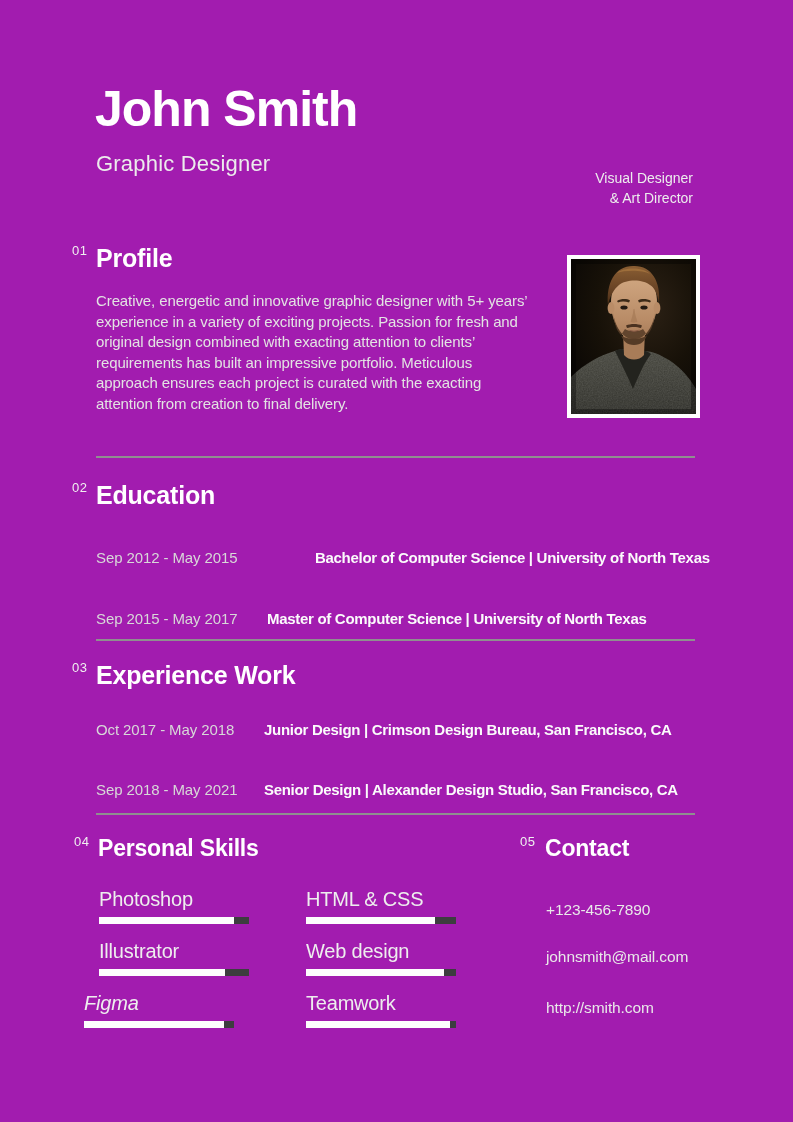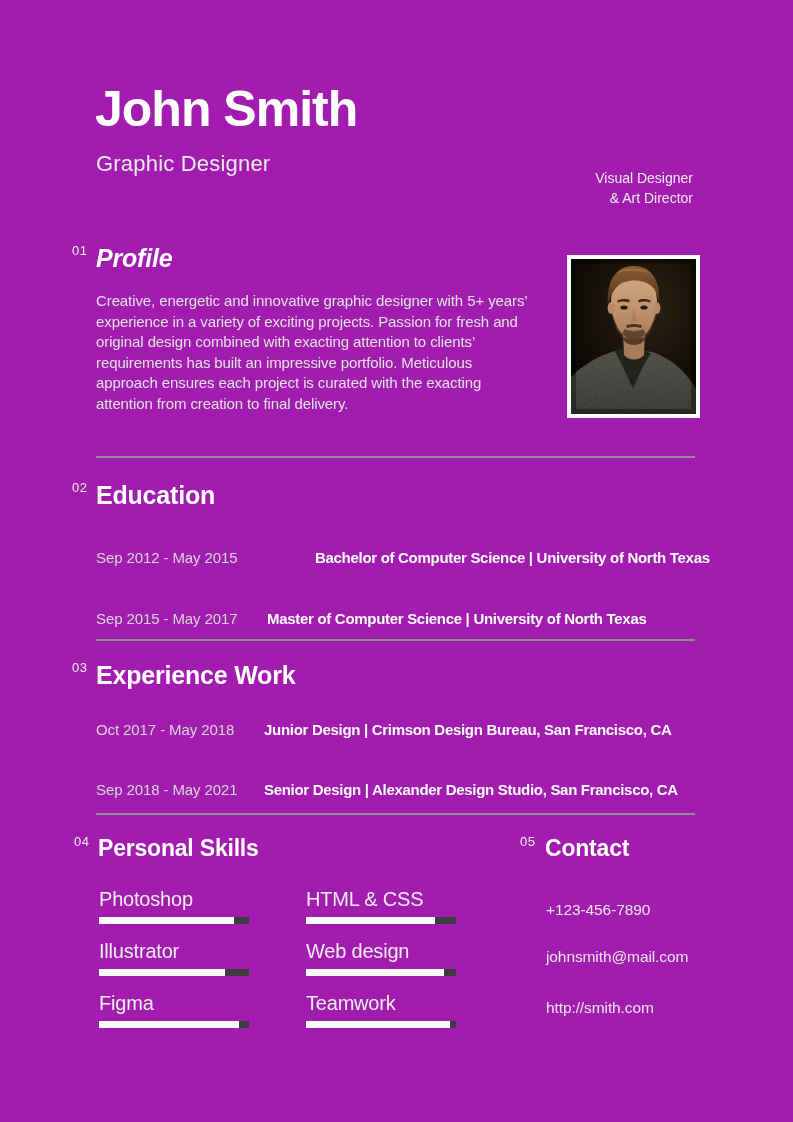--- a/index.html
+++ b/index.html
@@ -73,21 +73,21 @@
 <div class="page">
 
   <div class="abs name">John Smith</div>
   <div class="abs job-title">Graphic Designer</div>
   <div class="abs tagline">
     <div>Visual Designer</div>
     <div>&amp; Art Director</div>
   </div>
 
   <div class="abs sec-num" style="left:72px;top:243px;">01</div>
-  <div class="abs sec-heading" style="left:96px;top:245px;font-style:italic;">Profile</div>
+  <div class="abs sec-heading" style="left:96px;top:245px;">Profile</div>
   <div class="abs profile-body">Creative, energetic and innovative graphic designer with 5+ years’ experience in a variety of exciting projects. Passion for fresh and original design combined with exacting attention to clients’ requirements has built an impressive portfolio. Meticulous approach ensures each project is curated with the exacting attention from creation to final delivery.</div>
 
   <div class="abs photo-frame">
     <svg viewBox="0 0 125 155" xmlns="http://www.w3.org/2000/svg">
       <defs>
         <radialGradient id="bgG" cx="62%" cy="32%" r="75%">
           <stop offset="0%" stop-color="#2c2115"></stop>
           <stop offset="55%" stop-color="#171108"></stop>
           <stop offset="100%" stop-color="#0a0705"></stop>
         </radialGradient>
@@ -174,21 +174,21 @@
     <div class="skill-track">
       <div class="skill-fill" style="width: 90%;"></div>
     </div>
   </div>
   <div class="abs skill" style="left:99px;top:940px;">
     <div class="skill-label">Illustrator</div>
     <div class="skill-track">
       <div class="skill-fill" style="width: 84%;"></div>
     </div>
   </div>
-  <div class="abs skill" style="left:99px;top:992px;">
+  <div class="abs skill" style="left:84px;top:992px;font-style:italic;">
     <div class="skill-label">Figma</div>
     <div class="skill-track">
       <div class="skill-fill" style="width: 93%;"></div>
     </div>
   </div>
   <div class="abs skill" style="left:306px;top:888px;">
     <div class="skill-label">HTML &amp; CSS</div>
     <div class="skill-track">
       <div class="skill-fill" style="width: 86%;"></div>
     </div>

